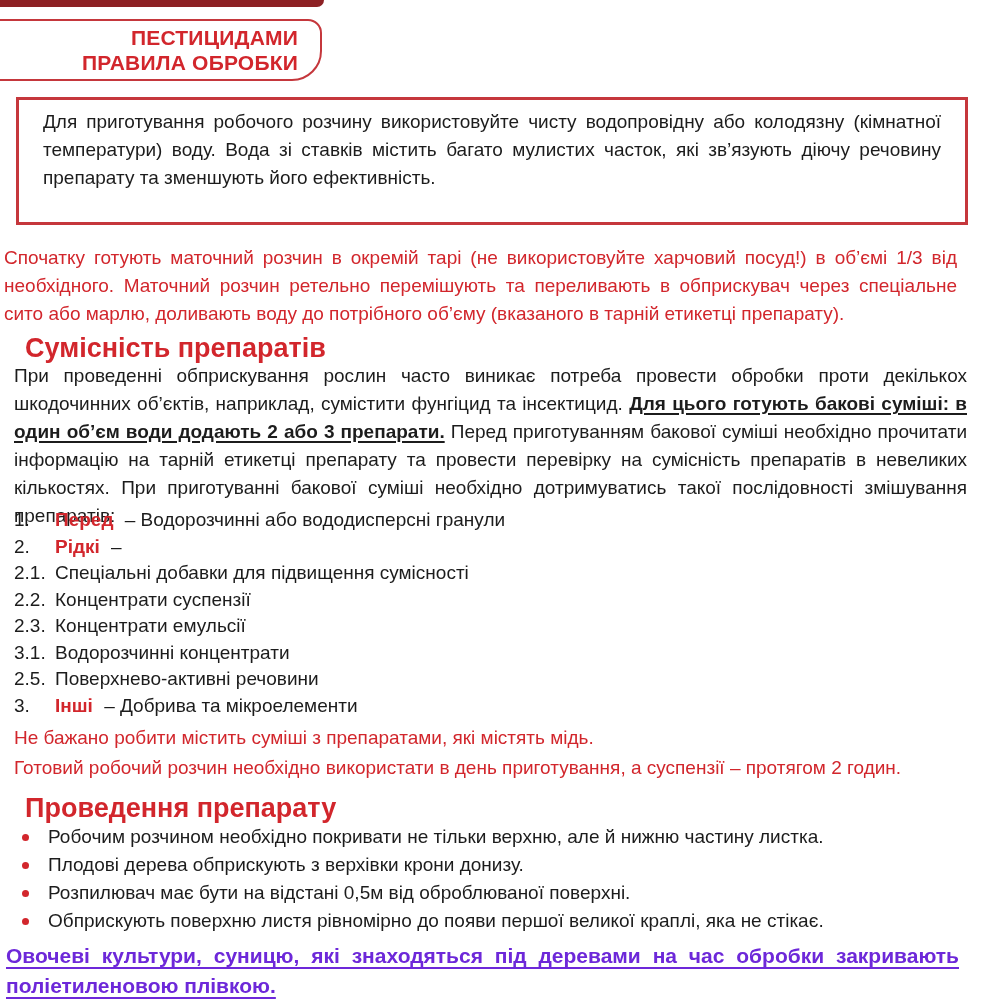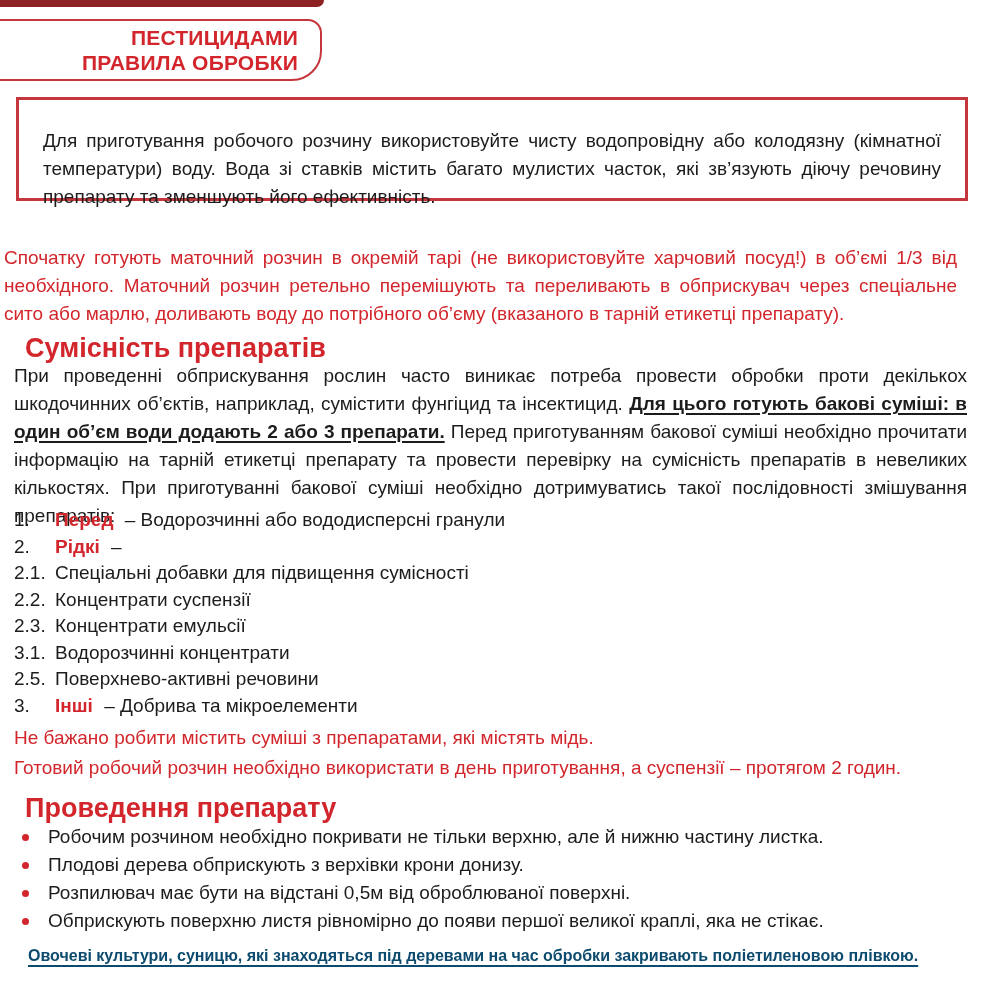--- a/index.html
+++ b/index.html
@@ -41,23 +41,23 @@
   .title-banner .t-line{
     color:var(--accent-red);
     font-weight:bold;
     font-size:21px;line-height:25px;
     letter-spacing:.2px;
     white-space:nowrap;
   }
   
   .intro-box{
     position:absolute;left:16px;top:97px;
-    width:952px;height:104px;
+    width:952px;height:128px;
     border:3px solid var(--border-red);
-    padding:27px 24px 0 24px;
+    padding:8px 24px 0 24px;
     background:#fff;
   }
   .body-text{
     font-size:19px;line-height:28px;
     text-align:justify;
     color:var(--text-black);
   }
   .red-text{color:var(--accent-red);}
   .mother-note{
     position:absolute;left:4px;top:244px;width:953px;
@@ -113,27 +113,27 @@
     line-height:28px;font-size:19px;
     color:var(--text-black);
   }
   .bullet-dot{
     position:absolute;left:8px;top:11px;
     width:7px;height:7px;border-radius:50%;
     background:var(--accent-red);
   }
   
   .footer-note{
-    position:absolute;left:28px;top:941px;width:953px;
-    font-weight:bold;font-size:16px;line-height:30px;
+    position:absolute;left:6px;top:941px;width:953px;
+    font-weight:bold;font-size:21px;line-height:30px;
     text-align:justify;
     text-decoration:underline;
     text-decoration-thickness:2px;
     text-underline-offset:3.5px;
-    color:#0c4a6e;
+    color:#6d28d9;
   }
 </style>
 </head>
 <body>
 
 <div class="page">
 
   <div class="top-bar"></div>
 
   <div class="title-banner">

